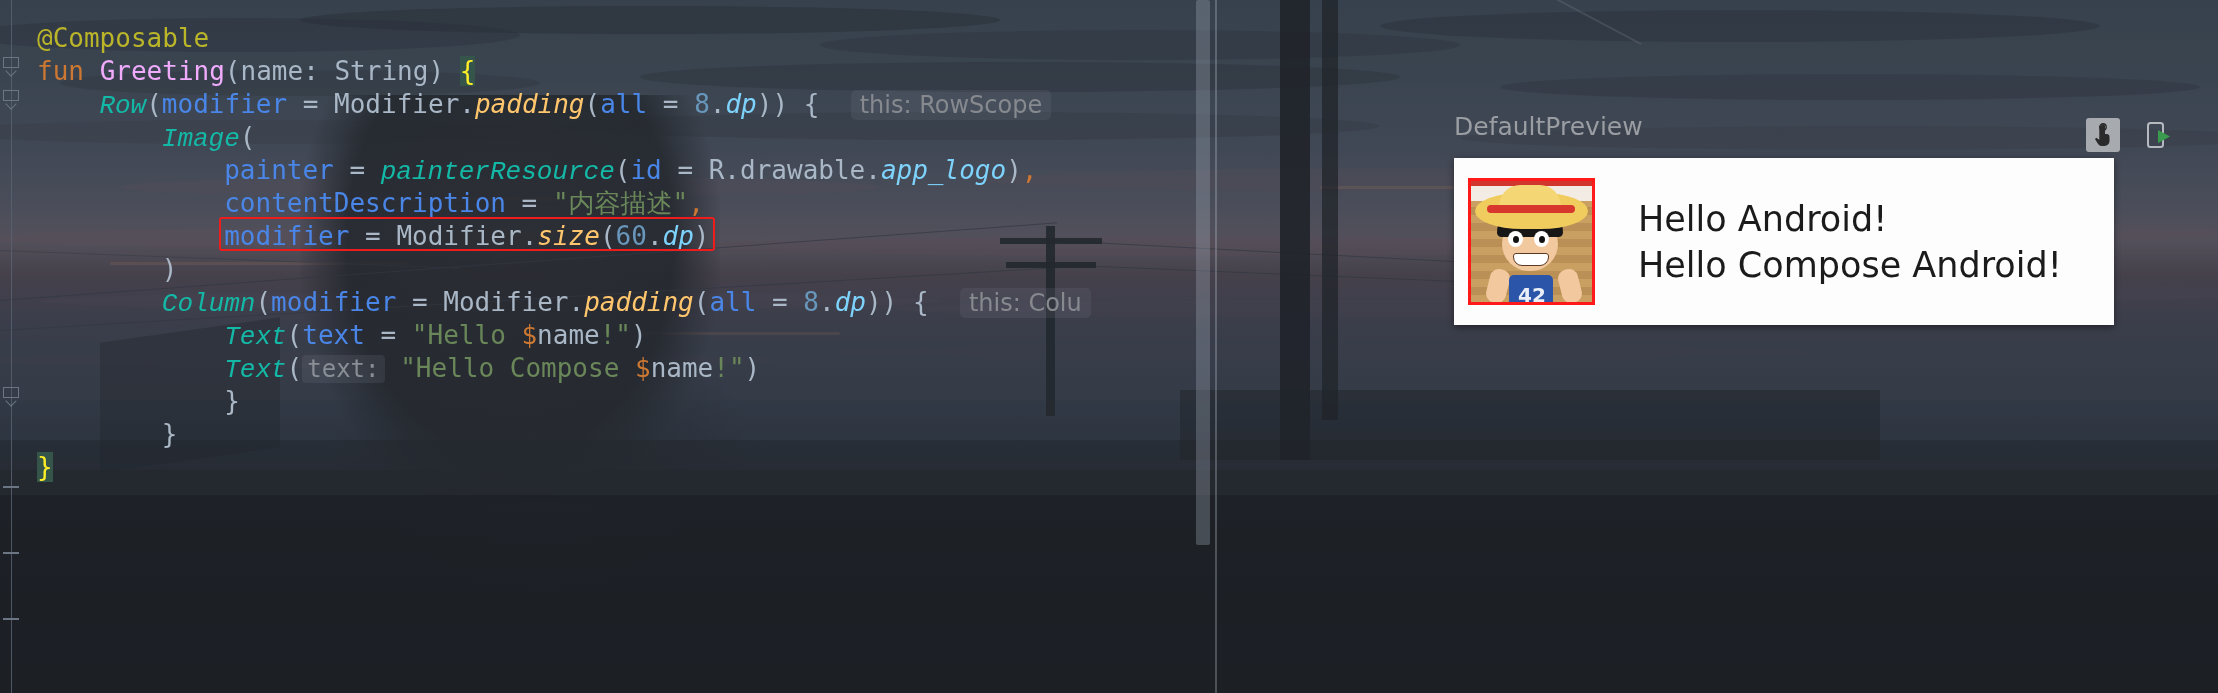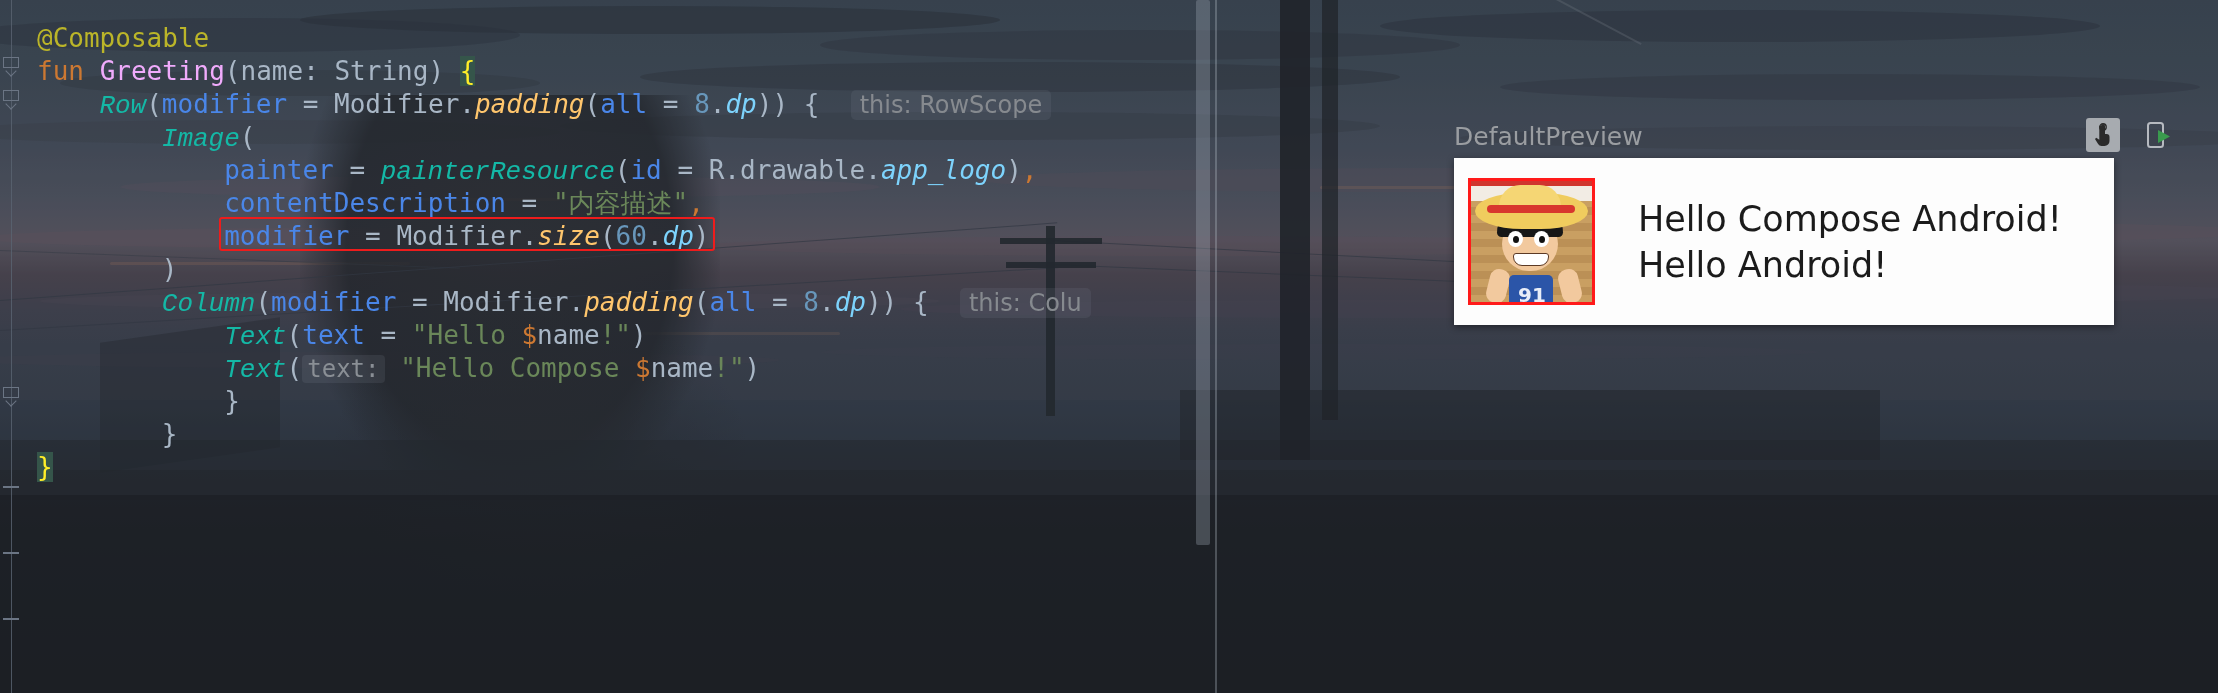--- a/index.html
+++ b/index.html
@@ -125,21 +125,21 @@
            pointer-events:none; }
 
   
   .scrollthumb{ position:absolute; left:1196px; top:0px; width:14px; height:545px;
                 background:rgba(170,180,192,0.30); border-radius:2px; }
   .vdivider{ position:absolute; left:1215px; top:0; width:2px; height:693px;
              background:rgba(190,198,208,0.30); }
 
   
   .preview{ position:absolute; left:1218px; top:0; width:1000px; height:693px; }
-  .pv-label{ position:absolute; left:236px; top:122px; font-family:"DejaVu Sans",sans-serif;
+  .pv-label{ position:absolute; left:236px; top:112px; font-family:"DejaVu Sans",sans-serif;
              font-size:25px; color:#9a9da1;text-align:center; }
   .pv-tools{ position:absolute; right:42px; top:118px; display:flex; gap:22px; align-items:center; }
   .pv-tool{ width:34px; height:34px; display:flex; align-items:center; justify-content:center;
             border-radius:3px; }
   .pv-tool.sel{ background:#a7abb0; }
 
   .pv-card{ position:absolute; left:236px; top:158px; width:660px; height:167px;
             background:#fdfdfd; box-shadow:0 2px 7px rgba(0,0,0,.45); display:flex;
             align-items:center; padding:14px; }
   .pv-avatar{ width:127px; height:127px; border:3px solid #ff1a1a; position:relative;
@@ -276,31 +276,31 @@
 
     <div class="pv-card">
       <div class="pv-avatar">
         <div class="av-bg"></div>
         <div class="av-wood"></div>
         <div class="av-top"></div>
         <div class="av-topred"></div>
         <div class="av-arm l"></div>
         <div class="av-arm r"></div>
         <div class="av-body"></div>
-        <div class="av-num">91</div>
+        <div class="av-num">42</div>
         <div class="av-face"></div>
         <div class="av-hair"></div>
         <div class="av-hat"></div>
         <div class="av-hatcrown"></div>
         <div class="av-hatband"></div>
         <div class="av-eye l"></div>
           <div class="av-eye r"></div>
         <div class="av-pupil l"></div>
           <div class="av-pupil r"></div>
         <div class="av-mouth"></div>
       </div>
       <div class="pv-texts">
+        <div>Hello Android!</div>
         <div>Hello Compose Android!</div>
-        <div>Hello Android!</div>
       </div>
     </div>
   </div>
 </div>
 
 </body></html>

